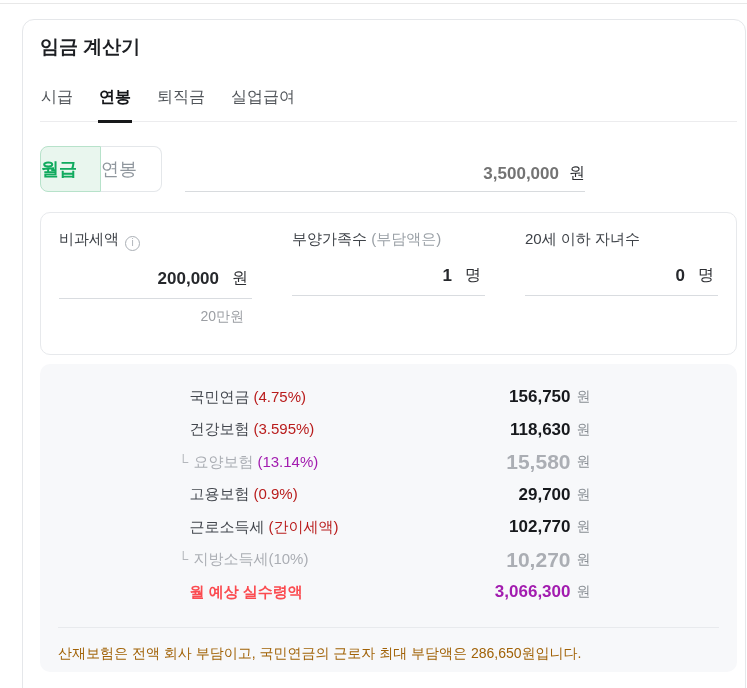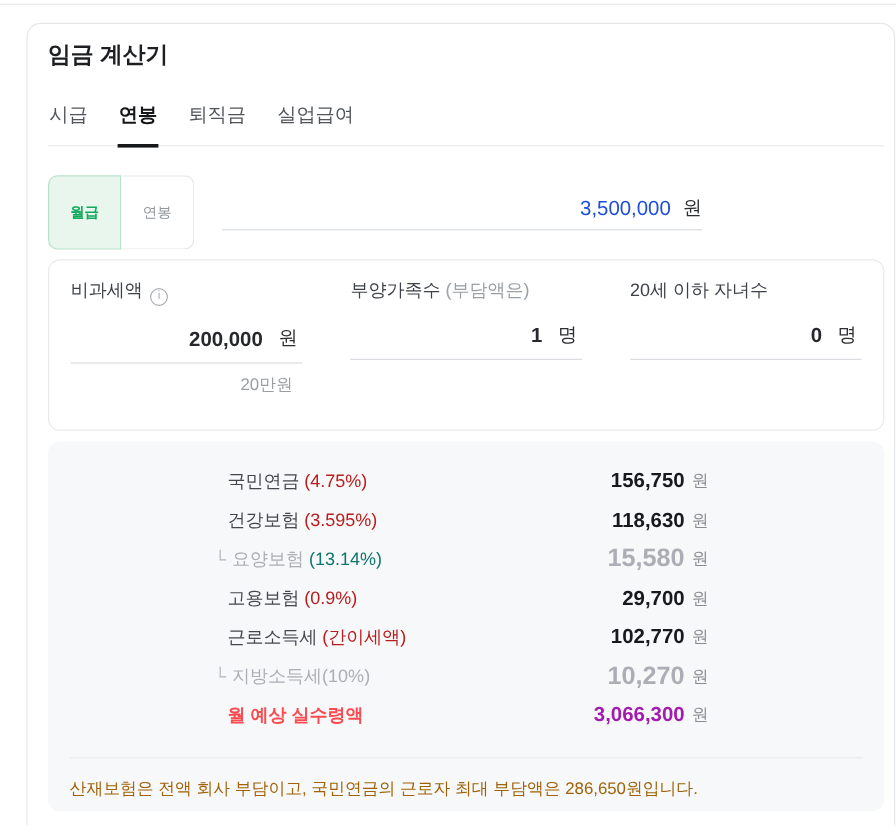--- a/index.html
+++ b/index.html
@@ -30,42 +30,42 @@
   }
   .tab {
     font-size:16px; line-height:22px; color:#51555a; padding:0 1px 12px;
     border-bottom:3px solid transparent; cursor:pointer; position:relative; z-index:1;
   }
   .tab.active { color:#131518; font-weight:700; border-bottom-color:#17181a; }
   
   .input-row { display:flex; margin-top:23px; }
   .toggle { display:flex; }
   .toggle-btn {
-    box-sizing:border-box; width:61px; height:62px;
-    display:flex; align-items:center; justify-content:center;
-    font-size:12px; cursor:pointer; background:#fff;
+    box-sizing:border-box; width:61px; height:46px;
+    display:flex; align-items:center; 
+    font-size:18px; cursor:pointer; background:#fff;
   }
   .toggle-btn.selected {
     background:#e9f6ee; color:#10aa5e; font-weight:700;
     border:1px solid #b7e2ca; border-radius:8px 0 0 8px;
   }
   .toggle-btn.unselected {
     color:#8f969d; border:1px solid #e4e7ea; border-left:none; border-radius:0 8px 8px 0;
   }
   .salary-input {
     box-sizing:border-box; width:400px; height:46px; margin-left:23px;
     border-bottom:1px solid #d8dbde;
     display:flex; align-items:flex-end; justify-content:flex-end;
     padding-bottom:7px; cursor:text;
   }
-  .salary-input .value { font-size:17px; font-weight:400; color:#1d4ed8; }
+  .salary-input .value { font-size:17px; font-weight:700; color:#737373; }
   .salary-input .unit  { font-size:16px; color:#2c2e32; margin-left:10px; }
   
   .fields-box {
-    box-sizing:border-box; margin-top:8px; height:143px;
+    box-sizing:border-box; margin-top:20px; height:143px;
     border:1px solid #e7e9ec; border-radius:10px;
     padding:17px 18px 0; display:flex; gap:40px;
   }
   .field { flex:1; min-width:0; }
   .field-label { font-size:15px; line-height:18px; color:#3e4248; white-space:nowrap; }
   .field-label .sub { color:#9aa0a6; }
   .info-icon {
     display:inline-flex; align-items:center; justify-content:center;
     width:15px; height:15px; box-sizing:border-box;
     border:1px solid #aaafb5; border-radius:50%;
@@ -86,21 +86,21 @@
     background:#f7f8fa; border-radius:10px; padding-top:17px;
   }
   .rows { width:420px; margin:0 auto; }
   .row { display:flex; align-items:center; height:32.5px; }
   .row .label { font-size:15px; padding-left:11px; color:#43474e; white-space:nowrap; }
   .row .label .rate { color:#b91c1c; margin-left:4px; }
   .row .spacer { flex:1; }
   .row .value { font-size:17px; font-weight:700; color:#17191d; }
   .row .unit  { font-size:14px; color:#888d93; margin-left:6px; padding-right:8px; }
   .row.sub .label { padding-left:0; color:#abaeb4; }
-  .row.sub .label .rate { color:#0f766e; }
+  .row.sub .label .rate { color:#a21caf; }
   .row.sub .branch { color:#b4b7bc; margin-right:5px; font-size:14px; }
   .row.sub .value { color:#abaeb4; font-size:21px; }
   .row.total .label { color:#fb4b50; font-weight:700; }
   .row.total .value { color:#a21caf; }
   .results-divider { height:1px; background:#e8eaed; margin:18px 18px 0; }
   .footnote {
     margin-top:16px; padding:0 18px; font-size:14px; line-height:18px; color:#a16207;
   }
 </style>
 </head>

